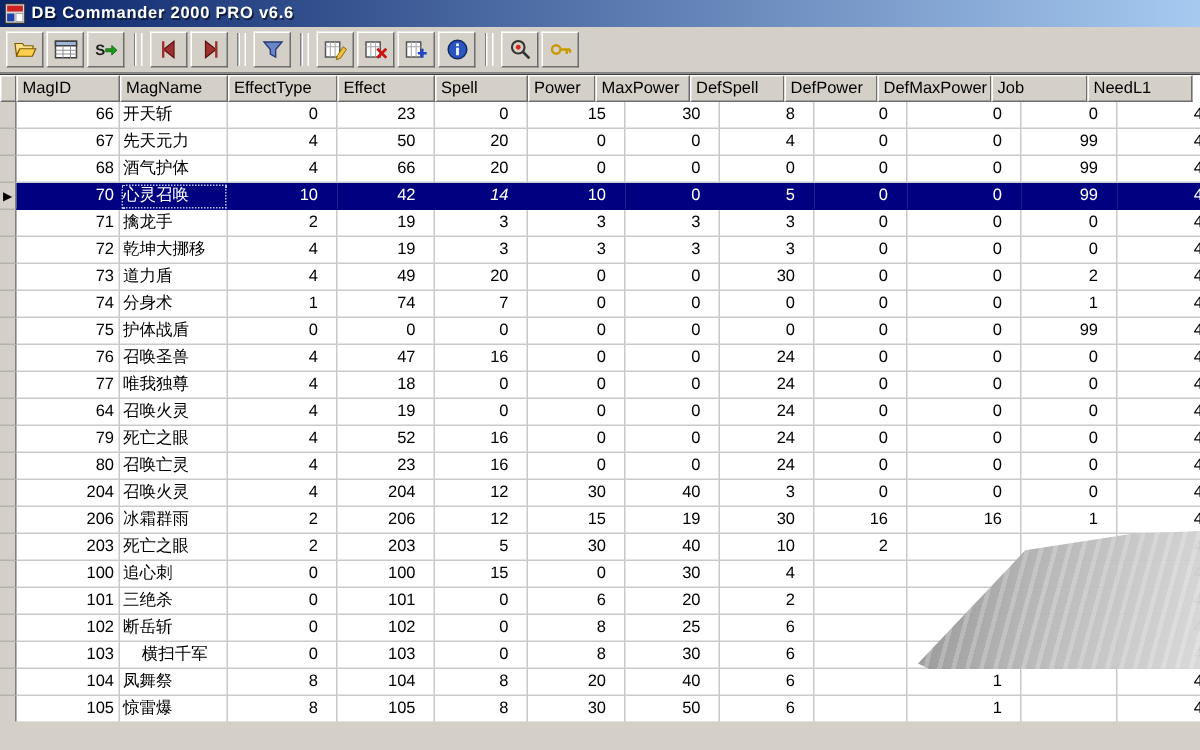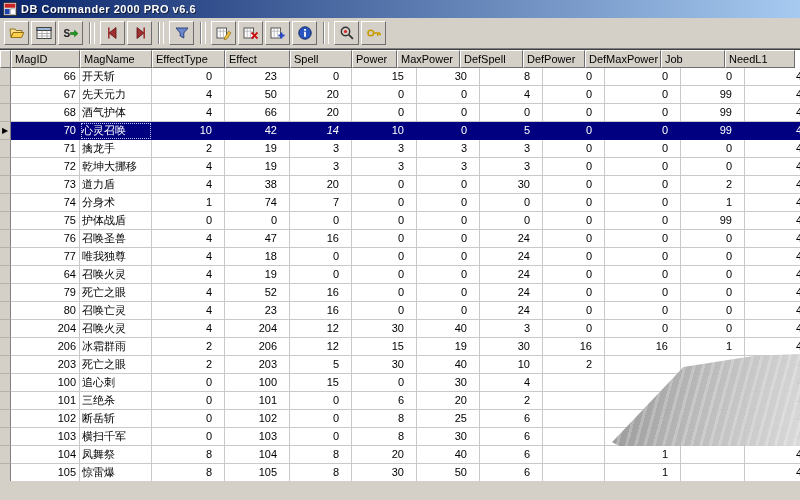--- a/index.html
+++ b/index.html
@@ -288,21 +288,21 @@
           <div class="g-cell num" style="width: 62px;">0</div>
           <div class="g-cell num" style="width: 76px;">0</div>
           <div class="g-cell num" style="width: 64px;">0</div>
           <div class="g-cell num" style="width: 70px;">4</div>
         </div>
         <div class="g-row">
           <div class="g-gut" style="width: 11px;"></div>
           <div class="g-cell num id" style="width: 69px;">73</div>
           <div class="g-cell name" style="width: 72px;">道力盾</div>
           <div class="g-cell num" style="width: 73px;">4</div>
-          <div class="g-cell num" style="width: 65px;">38</div>
+          <div class="g-cell num" style="width: 65px;">49</div>
           <div class="g-cell num" style="width: 62px;">20</div>
           <div class="g-cell num" style="width: 65px;">0</div>
           <div class="g-cell num" style="width: 63px;">0</div>
           <div class="g-cell num" style="width: 63px;">30</div>
           <div class="g-cell num" style="width: 62px;">0</div>
           <div class="g-cell num" style="width: 76px;">0</div>
           <div class="g-cell num" style="width: 64px;">2</div>
           <div class="g-cell num" style="width: 70px;">4</div>
         </div>
         <div class="g-row">
@@ -496,21 +496,21 @@
           <div class="g-cell num" style="width: 63px;">25</div>
           <div class="g-cell num" style="width: 63px;">6</div>
           <div class="g-cell num" style="width: 62px;"></div>
           <div class="g-cell num" style="width: 76px;"></div>
           <div class="g-cell num" style="width: 64px;"></div>
           <div class="g-cell num" style="width: 70px;">4</div>
         </div>
         <div class="g-row">
           <div class="g-gut" style="width: 11px;"></div>
           <div class="g-cell num id" style="width: 69px;">103</div>
-          <div class="g-cell name" style="width: 72px;">横扫千军</div>
+          <div class="g-cell name" style="width: 72px; text-align: center;">横扫千军</div>
           <div class="g-cell num" style="width: 73px;">0</div>
           <div class="g-cell num" style="width: 65px;">103</div>
           <div class="g-cell num" style="width: 62px;">0</div>
           <div class="g-cell num" style="width: 65px;">8</div>
           <div class="g-cell num" style="width: 63px;">30</div>
           <div class="g-cell num" style="width: 63px;">6</div>
           <div class="g-cell num" style="width: 62px;"></div>
           <div class="g-cell num" style="width: 76px;"></div>
           <div class="g-cell num" style="width: 64px;"></div>
           <div class="g-cell num" style="width: 70px;">4</div>

